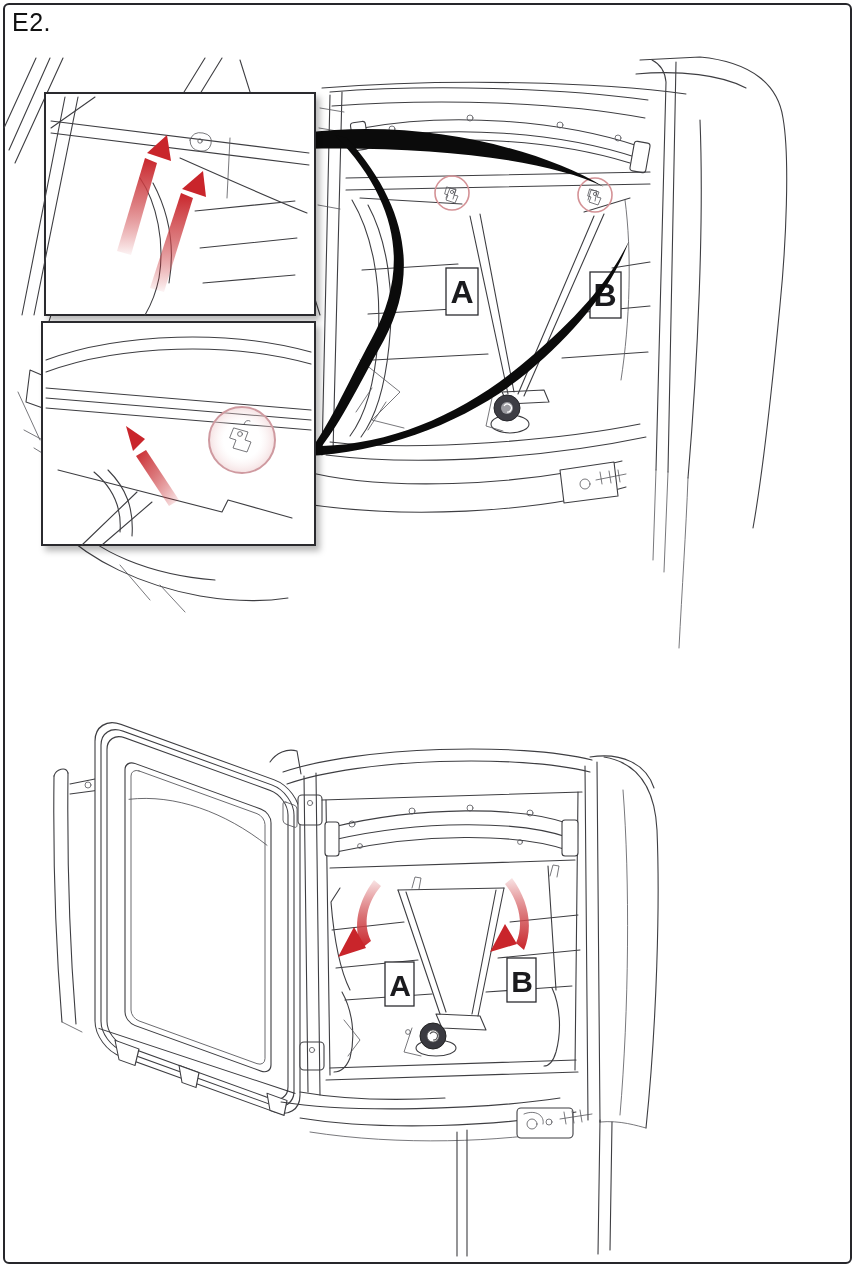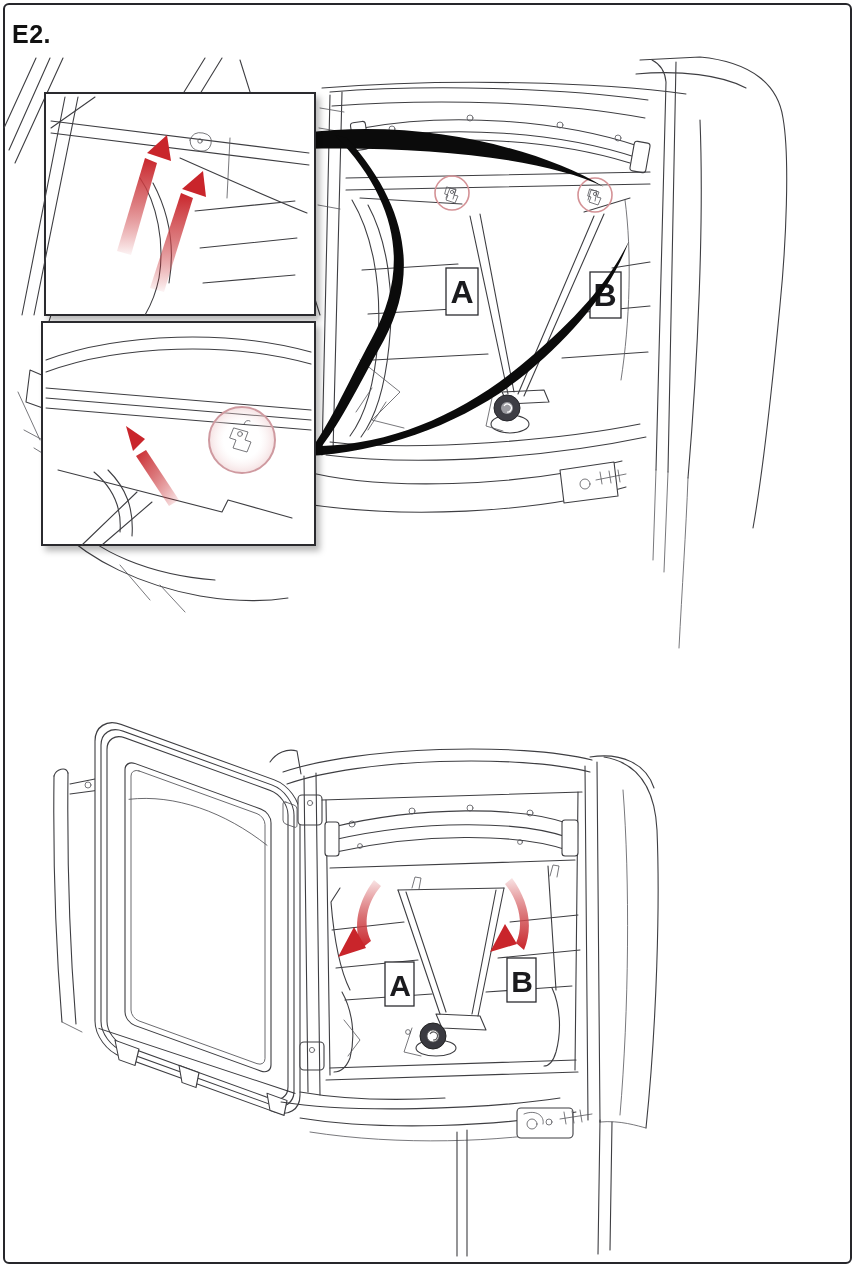--- a/index.html
+++ b/index.html
@@ -5,22 +5,22 @@
   html,body{margin:0;padding:0;background:#e8e8e8;}
   #page{
     position:relative;width:853px;height:1265px;background:#ffffff;
     font-family:"Liberation Sans", sans-serif;overflow:hidden;box-sizing:border-box;
   }
   #border{
     position:absolute;left:3px;top:3px;width:845px;height:1257px;
     border:2px solid #26262b;border-radius:6px;pointer-events:none;
   }
   #pageLabel{
-    position:absolute;left:12px;top:8px;font-size:25px;font-weight:bold;
-    color:#111;letter-spacing:0.5px;margin-top:12px;
+    position:absolute;left:12px;top:8px;font-size:25px;font-weight:normal;
+    color:#111;letter-spacing:0.5px;
   }
   svg{position:absolute;left:0;top:0;}
   .ln{fill:none;stroke:#3e3e42;stroke-width:1.1;stroke-linecap:round;stroke-linejoin:round;}
   .lnt{fill:none;stroke:#55555a;stroke-width:0.8;stroke-linecap:round;}
   .wfill{fill:#ffffff;stroke:#3e3e42;stroke-width:1.1;stroke-linejoin:round;}
   .labelbox{fill:#ffffff;stroke:#2c2c30;stroke-width:1.3;}
   .labeltxt{fill:#1b1b1e;font-family:"Liberation Sans",sans-serif;font-weight:bold;}
   .ring{fill:none;stroke:#d49296;stroke-width:1.6;}
   .swoosh{fill:#0b0b0b;stroke:none;}
   .inbox{fill:#ffffff;stroke:#2b2b2e;stroke-width:2;}

